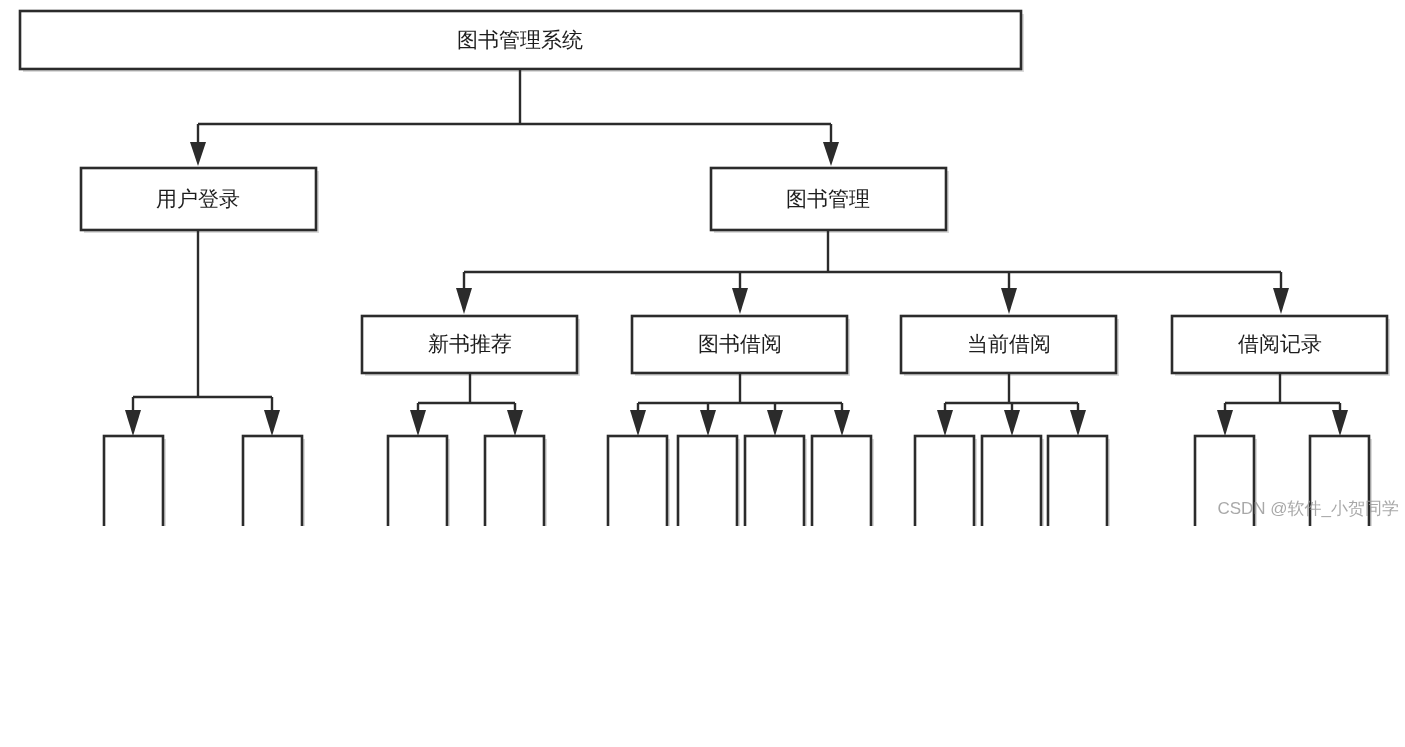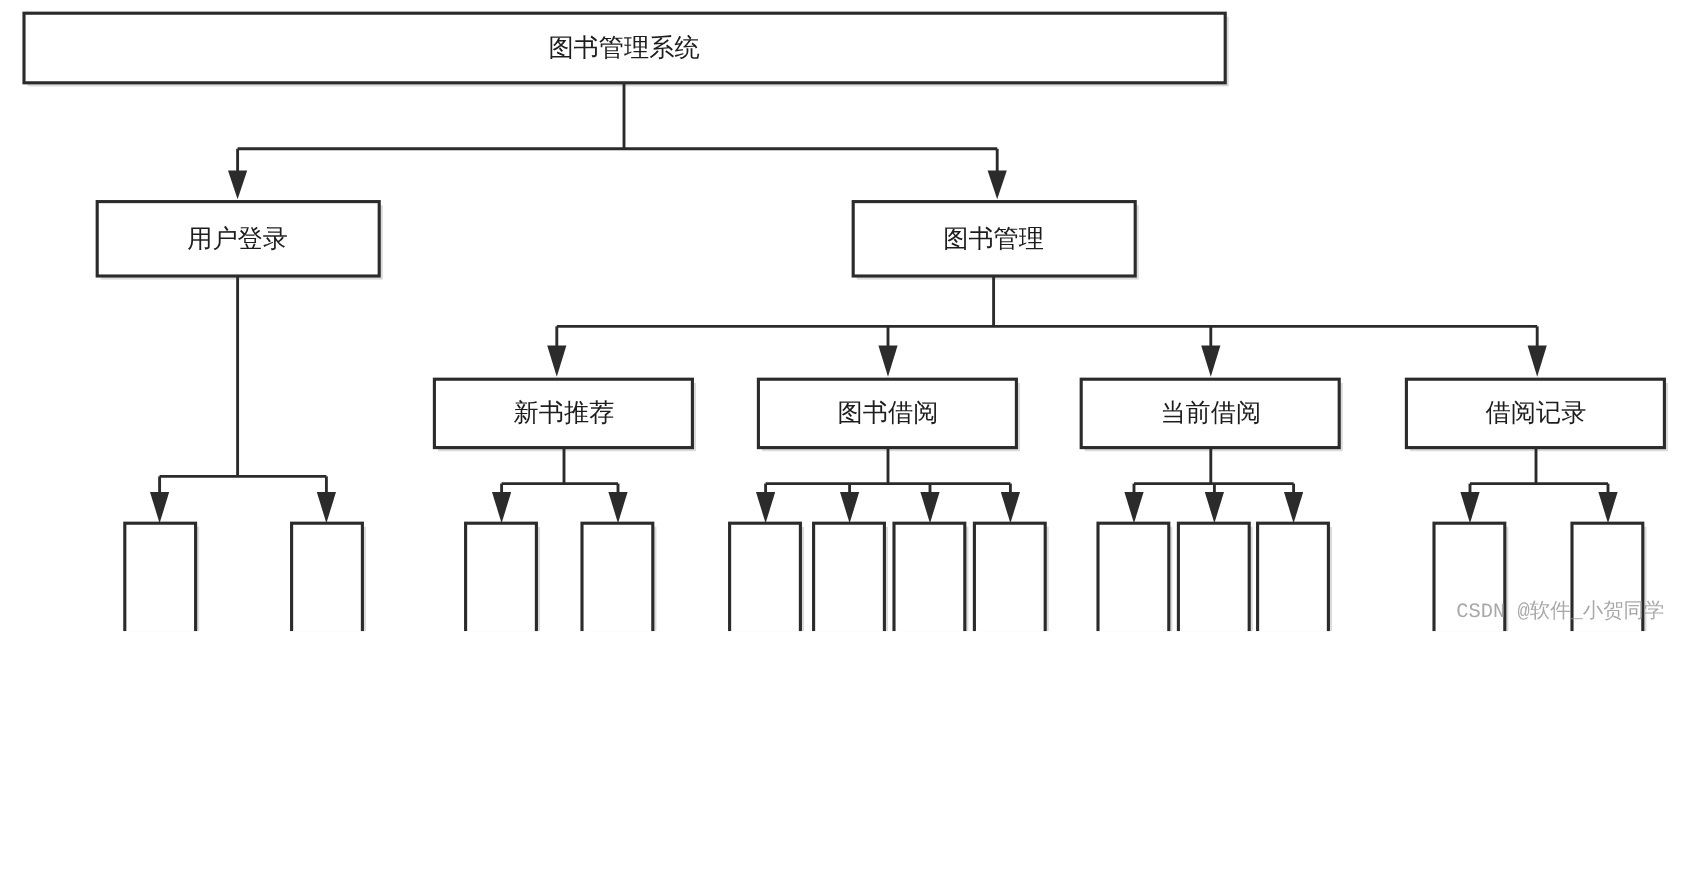--- a/index.html
+++ b/index.html
@@ -60,23 +60,23 @@
     letter-spacing: 1px;
     line-height: 1;
     display: flex;
     align-items: center;
     justify-content: center;
     white-space: nowrap;
     pointer-events: none;
   }
   .watermark {
     position: absolute;
-    right: 18px;
+    right: 6px;
     bottom: 6px;
-    font-family: Liberation Mono, monospace;
+    font-family: Liberation Sans, sans-serif;
     font-size: 17px;
     color: #9a9a9a;
     opacity: 0.85;
     white-space: nowrap;
   }
 </style>
 </head>
 <body>
 
 <div id="diagram-root">

